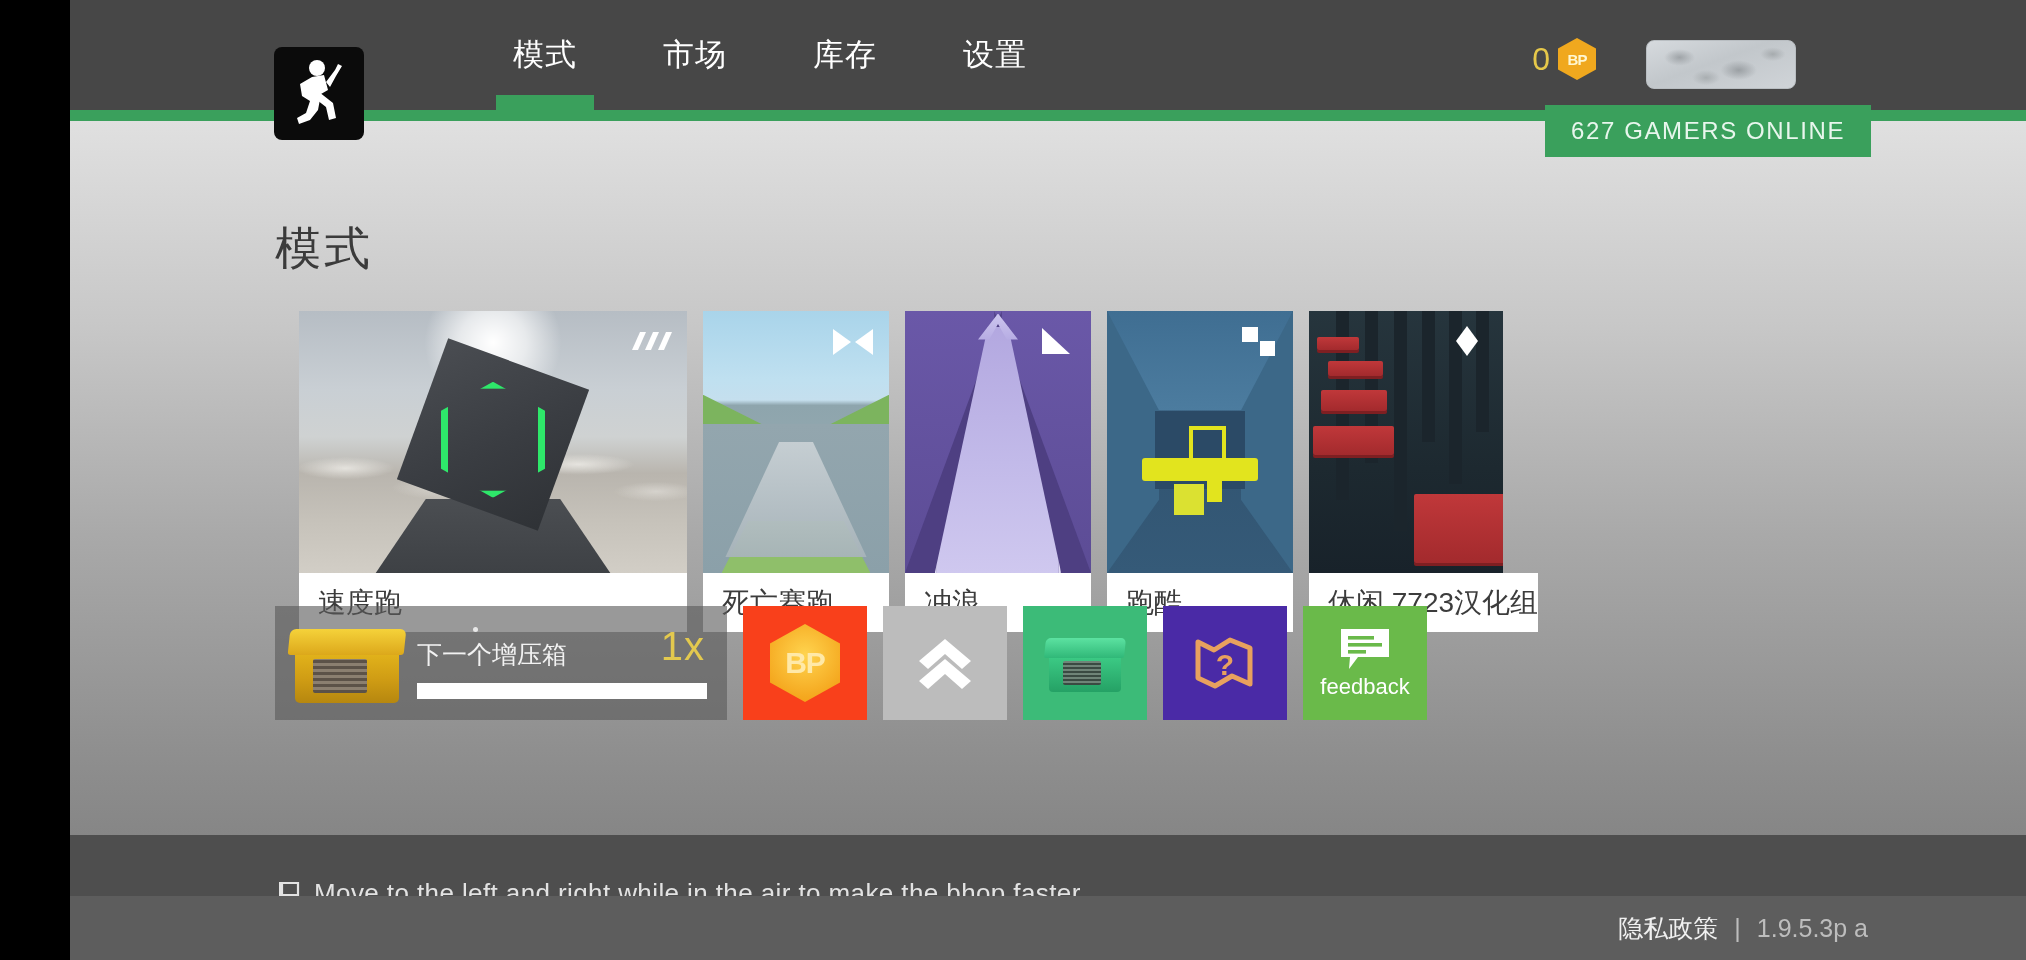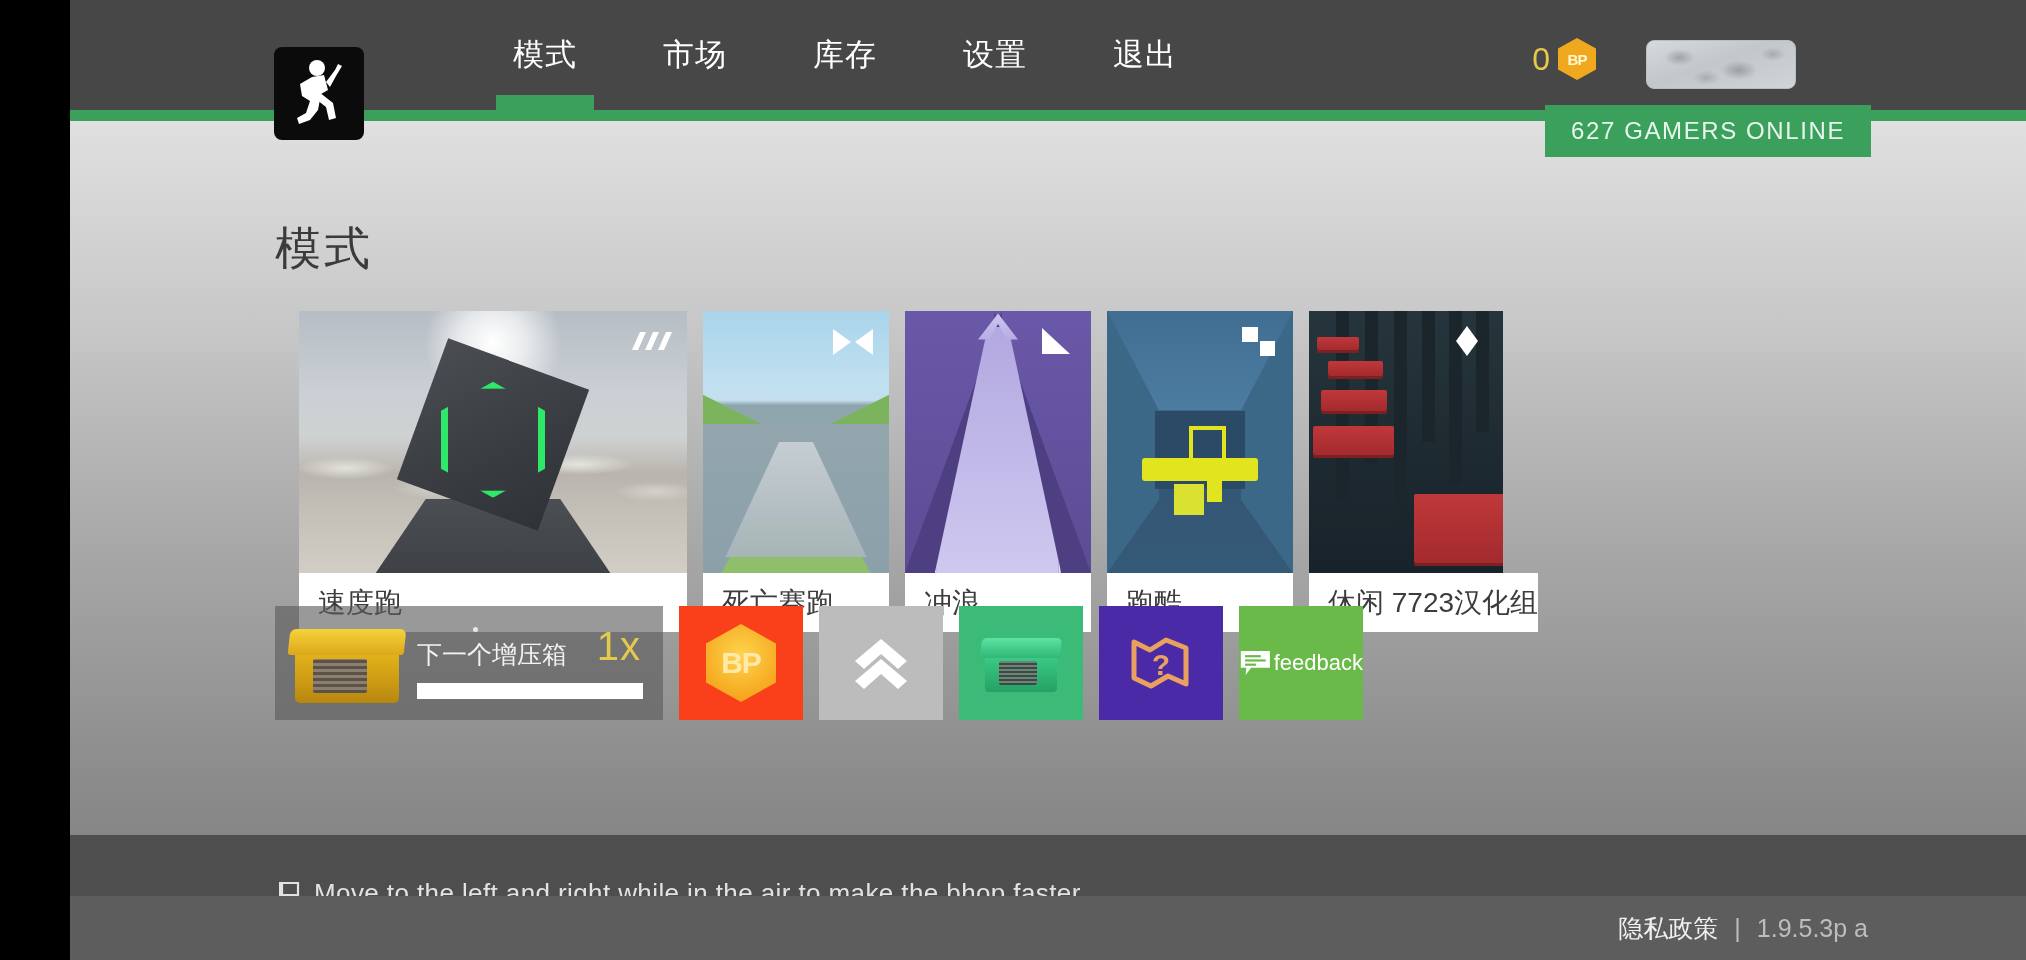--- a/index.html
+++ b/index.html
@@ -250,21 +250,21 @@
   .cs-pillar { position:absolute; top:0; width:13px; background:#1b252c; }
   .cs-slab { position:absolute; background:linear-gradient(180deg,#c0383a 0%, #a32a2d 100%);
     border-radius:2px; box-shadow:0 3px 0 #7e1f22; }
 
   
   .crate-row {
     position: absolute; left: 205px; top: 485px;
     display: flex; gap: 16px; align-items: flex-start;
   }
   .crate-panel {
-    width: 388px; height: 114px;
+    width: 452px; height: 114px;
     background: rgba(90,90,90,.62);
     display: flex; align-items: center;
     position: relative;
     cursor: pointer;
   }
   .crate-img { width: 124px; height: 92px; margin-left: 10px; position: relative; flex: none; }
   .crate-body {
     position:absolute; left:10px; bottom:6px; width:104px; height:58px;
     background: linear-gradient(180deg,#e8ba1d 0%, #cf9c14 60%, #b6870f 100%);
     border-radius:5px;
@@ -310,21 +310,21 @@
   .mini-body { position:absolute; left:6px; bottom:2px; width:72px; height:40px;
     background:linear-gradient(180deg,#3fd089 0%, #25a165 100%); border-radius:4px; }
   .mini-lid { position:absolute; left:2px; top:6px; width:80px; height:20px;
     background:linear-gradient(180deg,#5ce2a1 0%,#30b878 100%); border-radius:5px 5px 2px 2px;
     transform: skewX(-6deg); }
   .mini-grill { position:absolute; left:20px; bottom:9px; width:38px; height:24px;
     background: repeating-linear-gradient(0deg,#3a4a42 0px,#3a4a42 2px,#6f8478 2px,#6f8478 4px);
     border-radius:2px; }
   .tile-map { background:#4a2aa6; }
   .tile-map svg { width:66px; height:66px; }
-  .tile-feedback { background:#6aba4a; flex-direction:row; gap:2px; }
+  .tile-feedback { background:#6aba4a; flex-direction:column; gap:2px; }
   .tile-feedback svg { width:54px; height:46px; }
   .tile-feedback .fb-text { color:#ffffff; font-size:22px; }
 
   
   .tipbar {
     position: absolute; left: 0; top: 835px;
     width: 100%; height: 74px;
     background: #4e4e4e;
     display: flex; align-items: flex-end;
     padding-left: 208px;
@@ -358,23 +358,20 @@
           <span>模式</span>
         </div>
         <div class="nav-link">
           <span>市场</span>
         </div>
         <div class="nav-link">
           <span>库存</span>
         </div>
         <div class="nav-link">
           <span>设置</span>
-        </div>
-        <div class="nav-link">
-          <span>退出</span>
         </div>
       </div>
 
       <div class="coin-box">
         <span class="coin-count">0</span>
         <span class="hexbadge">BP</span>
       </div>
 
       <div class="avatar-plate"></div>
 

